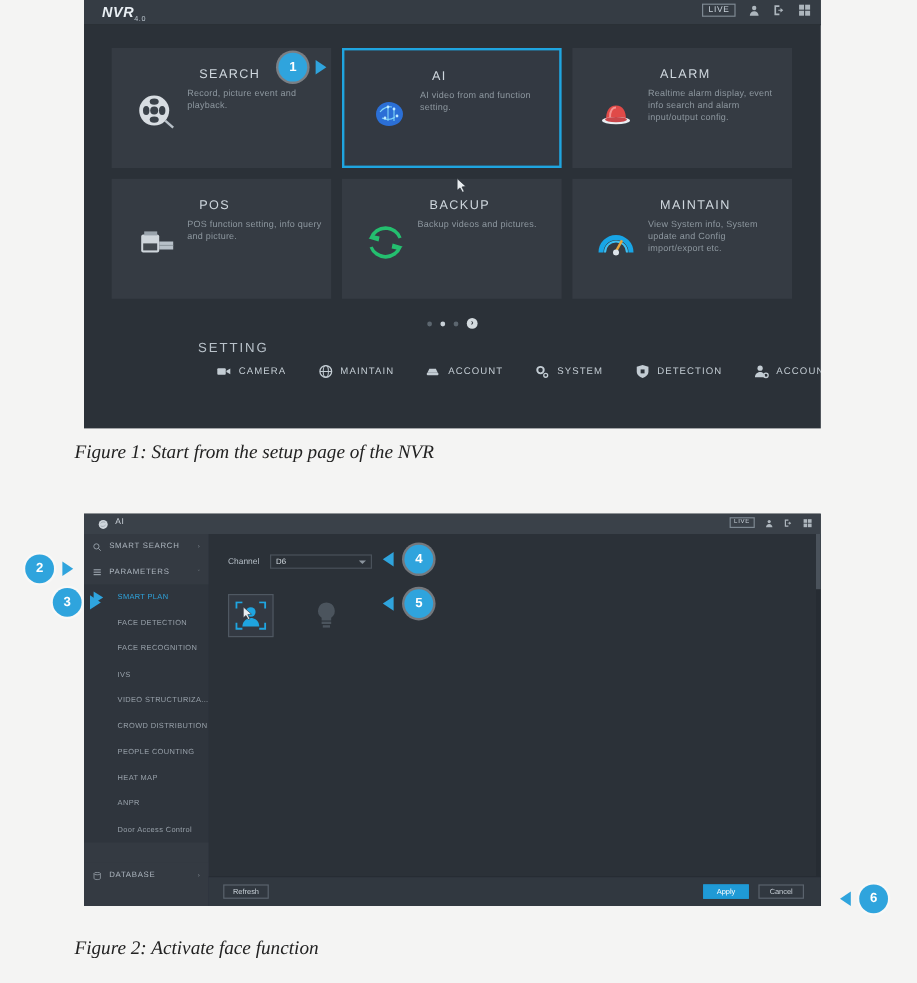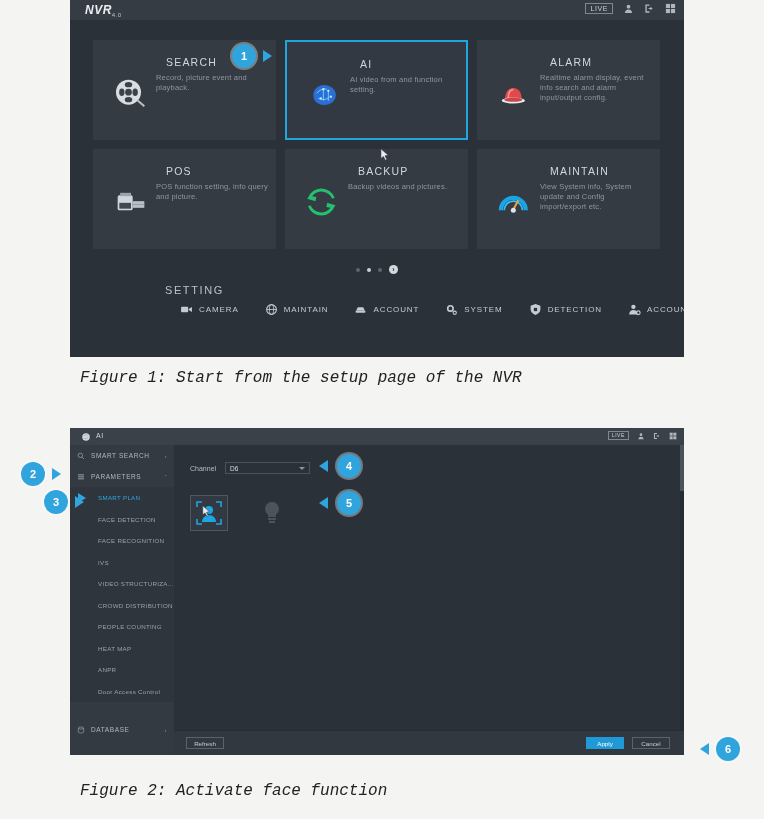--- a/index.html
+++ b/index.html
@@ -89,22 +89,22 @@
     background:#2fa4dd;color:#fff;font-size:11px;font-weight:bold;
     text-align:center;line-height:24px;
     box-shadow:0 0 0 2px rgba(255,255,255,.35);
   }
   .tri{position:absolute;width:0;height:0;}
   .tri.right{border-top:6px solid transparent;border-bottom:6px solid transparent;border-left:9px solid #2fa4dd;}
   .tri.left{border-top:6px solid transparent;border-bottom:6px solid transparent;border-right:9px solid #2fa4dd;}
 
   
   .caption{
-    position:absolute;left:80px;
-    font-family:Liberation Mono, monospace;
+    position:absolute;left:62px;
+    font-family:Liberation Serif, serif;
     font-style:italic;font-size:16px;color:#222;
   }
 
   
   .ai-shot{
     position:absolute;left:70px;top:428px;width:614px;height:327px;
     background:#2b3138;overflow:hidden;
   }
   .ai-topbar{
     position:absolute;left:0;top:0;width:614px;height:17px;background:#3a4149;

